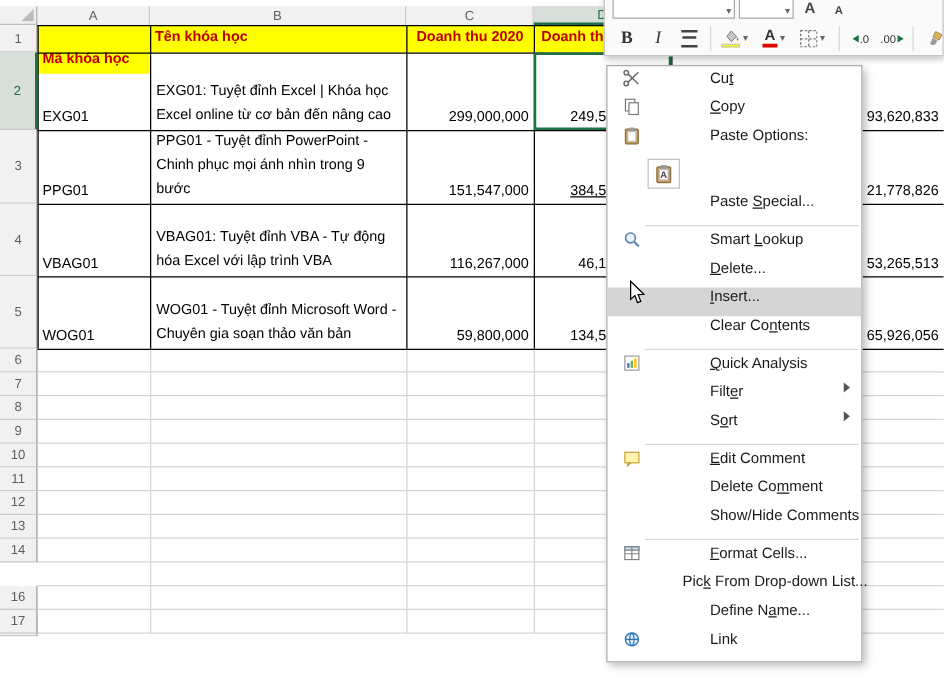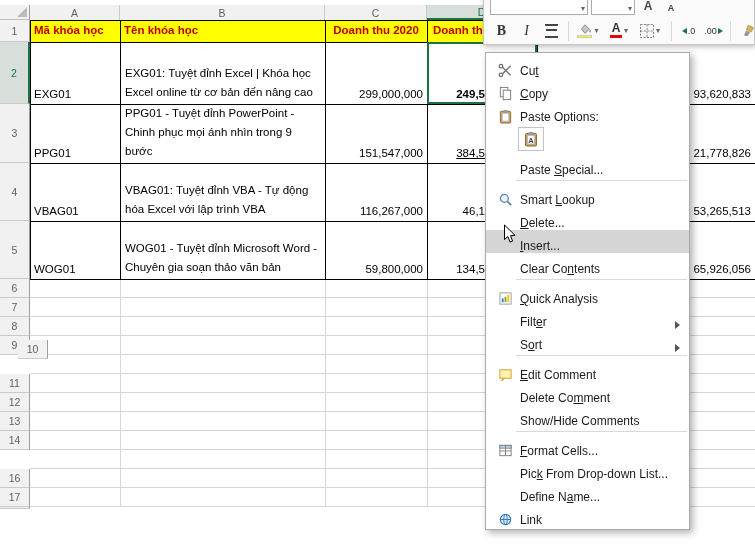--- a/index.html
+++ b/index.html
@@ -54,21 +54,21 @@
   .bar.yellow{background:#FFFF00;border:1px solid #C9C9C9;box-sizing:border-box;}
   .bar.red{background:#E00000;}
   .fcA{font-size:12px;font-weight:bold;color:#333;line-height:11px;}
   .vsep{width:1px;height:20px;background:#D9D9D9;margin:0 3px;}
   .dec{font-size:9px;color:#333;}
   .arrL{width:0;height:0;border-right:5px solid var(--green);border-top:3px solid transparent;border-bottom:3px solid transparent;margin-right:1px;}
   .arrR{width:0;height:0;border-left:5px solid var(--green);border-top:3px solid transparent;border-bottom:3px solid transparent;margin-left:1px;}
   
   #context-menu{position:absolute;left:485px;top:52px;width:205px;background:#fff;
       border:1px solid #ABABAB;box-shadow:3px 3px 7px rgba(0,0,0,.3);padding:2px 0;box-sizing:border-box;z-index:60;}
-  .mi{height:23px;display:flex;align-items:flex-end;position:relative;padding-left:8px;cursor:default;}
+  .mi{height:23px;display:flex;align-items:flex-start;position:relative;padding-left:8px;cursor:default;gap:48px;}
   .mi .ic{width:22px;display:flex;justify-content:center;align-items:center;}
   .mi .lb{font-size:12px;color:#1a1a1a;margin-left:4px;white-space:nowrap;}
   .mi.hover{background:var(--hover);}
   .mi .sub{position:absolute;right:9px;width:0;height:0;border-left:5px solid #555;
       border-top:4px solid transparent;border-bottom:4px solid transparent;}
   .msep{height:1px;background:#D9D9D9;margin:3px 2px 3px 30px;}
   .paste-row{height:30px;display:flex;align-items:center;padding-left:32px;}
   .paste-btn{width:26px;height:24px;border:1px solid #C3C3C3;display:flex;align-items:center;
       justify-content:center;background:#fff;box-sizing:border-box;}
   
@@ -88,21 +88,21 @@
     <div class="ch sel" style="left: 427px; width: 110px;">D</div>
     <div class="rh" style="top: 20px; height: 22px;">1</div>
     <div class="rh sel" style="top: 42px; height: 62px;">2</div>
     <div class="rh" style="top: 104px; height: 59px;">3</div>
     <div class="rh" style="top: 163px; height: 58px;">4</div>
     <div class="rh" style="top: 221px; height: 58px;">5</div>
     <div class="rh" style="top: 279px; height: 19px;">6</div>
     <div class="rh" style="top: 298px; height: 19px;">7</div>
     <div class="rh" style="top: 317px; height: 19px;">8</div>
     <div class="rh" style="top: 336px; height: 19px;">9</div>
-    <div class="rh" style="top: 340px; height: 19px; margin-left: 18px;">10</div>
+    <div class="rh" style="top: 355px; height: 19px;">10</div>
     <div class="rh" style="top: 374px; height: 19px;">11</div>
     <div class="rh" style="top: 393px; height: 19px;">12</div>
     <div class="rh" style="top: 412px; height: 19px;">13</div>
     <div class="rh" style="top: 431px; height: 19px;">14</div>
     <div class="rh" style="top: 450px; height: 19px; margin-top: 40px;">15</div>
     <div class="rh" style="top: 469px; height: 19px;">16</div>
     <div class="rh" style="top: 488px; height: 19px; text-align: center;">17</div>
     <div class="vline" style="left: 120px; top: 279px; width: 1px; height: 228px;"></div>
     <div class="vline" style="left: 325px; top: 279px; width: 1px; height: 228px;"></div>
     <div class="vline" style="left: 427px; top: 279px; width: 1px; height: 228px;"></div>
@@ -112,29 +112,29 @@
     <div class="hline" style="left: 30px; top: 335px; width: 725px; height: 1px;"></div>
     <div class="hline" style="left: 30px; top: 354px; width: 725px; height: 1px;"></div>
     <div class="hline" style="left: 30px; top: 373px; width: 725px; height: 1px;"></div>
     <div class="hline" style="left: 30px; top: 392px; width: 725px; height: 1px;"></div>
     <div class="hline" style="left: 30px; top: 411px; width: 725px; height: 1px;"></div>
     <div class="hline" style="left: 30px; top: 430px; width: 725px; height: 1px;"></div>
     <div class="hline" style="left: 30px; top: 449px; width: 725px; height: 1px;"></div>
     <div class="hline" style="left: 30px; top: 468px; width: 725px; height: 1px;"></div>
     <div class="hline" style="left: 30px; top: 487px; width: 725px; height: 1px;"></div>
     <div class="hline" style="left: 30px; top: 506px; width: 725px; height: 1px;"></div>
-    <div class="cell head" style="left: 30px; top: 20px; width: 90px; height: 22px;">Mã khóa học</div>
+    <div class="cell head" style="left: 30px; top: 20px; width: 90px; height: 39px;">Mã khóa học</div>
     <div class="cell head" style="left: 120px; top: 20px; width: 205px; height: 22px;">Tên khóa học</div>
     <div class="cell head center" style="left: 325px; top: 20px; width: 102px; height: 22px;">Doanh thu 2020</div>
     <div class="cell head" style="left: 427px; top: 20px; width: 110px; height: 22px; padding-left: 6px;">Doanh thu 2021</div>
     <div class="cell head" style="left: 537px; top: 20px; width: 218px; height: 22px;"></div>
     <div class="cell" style="left: 30px; top: 42px; width: 90px; height: 62px;">EXG01</div>
     <div class="cell wrapt" style="left: 120px; top: 42px; width: 205px; height: 62px;">EXG01: Tuyệt đỉnh Excel | Khóa học Excel online từ cơ bản đến nâng cao</div>
     <div class="cell num" style="left: 325px; top: 42px; width: 102px; height: 62px;">299,000,000</div>
-    <div class="cell num" style="left: 429px; top: 42px; width: 56px; height: 62px; padding-right: 0px; font-weight: bold;">249,5</div>
+    <div class="cell num" style="left: 429px; top: 42px; width: 56px; height: 62px; padding-right: 0px;">249,5</div>
     <div class="cell num" style="left: 537px; top: 42px; width: 218px; height: 62px;">93,620,833</div>
     <div class="cell" style="left: 30px; top: 104px; width: 90px; height: 59px;">PPG01</div>
     <div class="cell wrapt" style="left: 120px; top: 104px; width: 205px; height: 59px;">PPG01 - Tuyệt đỉnh PowerPoint - Chinh phục mọi ánh nhìn trong 9 bước</div>
     <div class="cell num" style="left: 325px; top: 104px; width: 102px; height: 59px;">151,547,000</div>
     <div class="cell num" style="left: 429px; top: 104px; width: 56px; height: 59px; padding-right: 0px; text-decoration: underline;">384,5</div>
     <div class="cell num" style="left: 537px; top: 104px; width: 218px; height: 59px;">21,778,826</div>
     <div class="cell" style="left: 30px; top: 163px; width: 90px; height: 58px;">VBAG01</div>
     <div class="cell wrapt" style="left: 120px; top: 163px; width: 205px; height: 58px;">VBAG01: Tuyệt đỉnh VBA - Tự động hóa Excel với lập trình VBA</div>
     <div class="cell num" style="left: 325px; top: 163px; width: 102px; height: 58px;">116,267,000</div>
     <div class="cell num" style="left: 429px; top: 163px; width: 56px; height: 58px; padding-right: 0px;">46,1</div>

